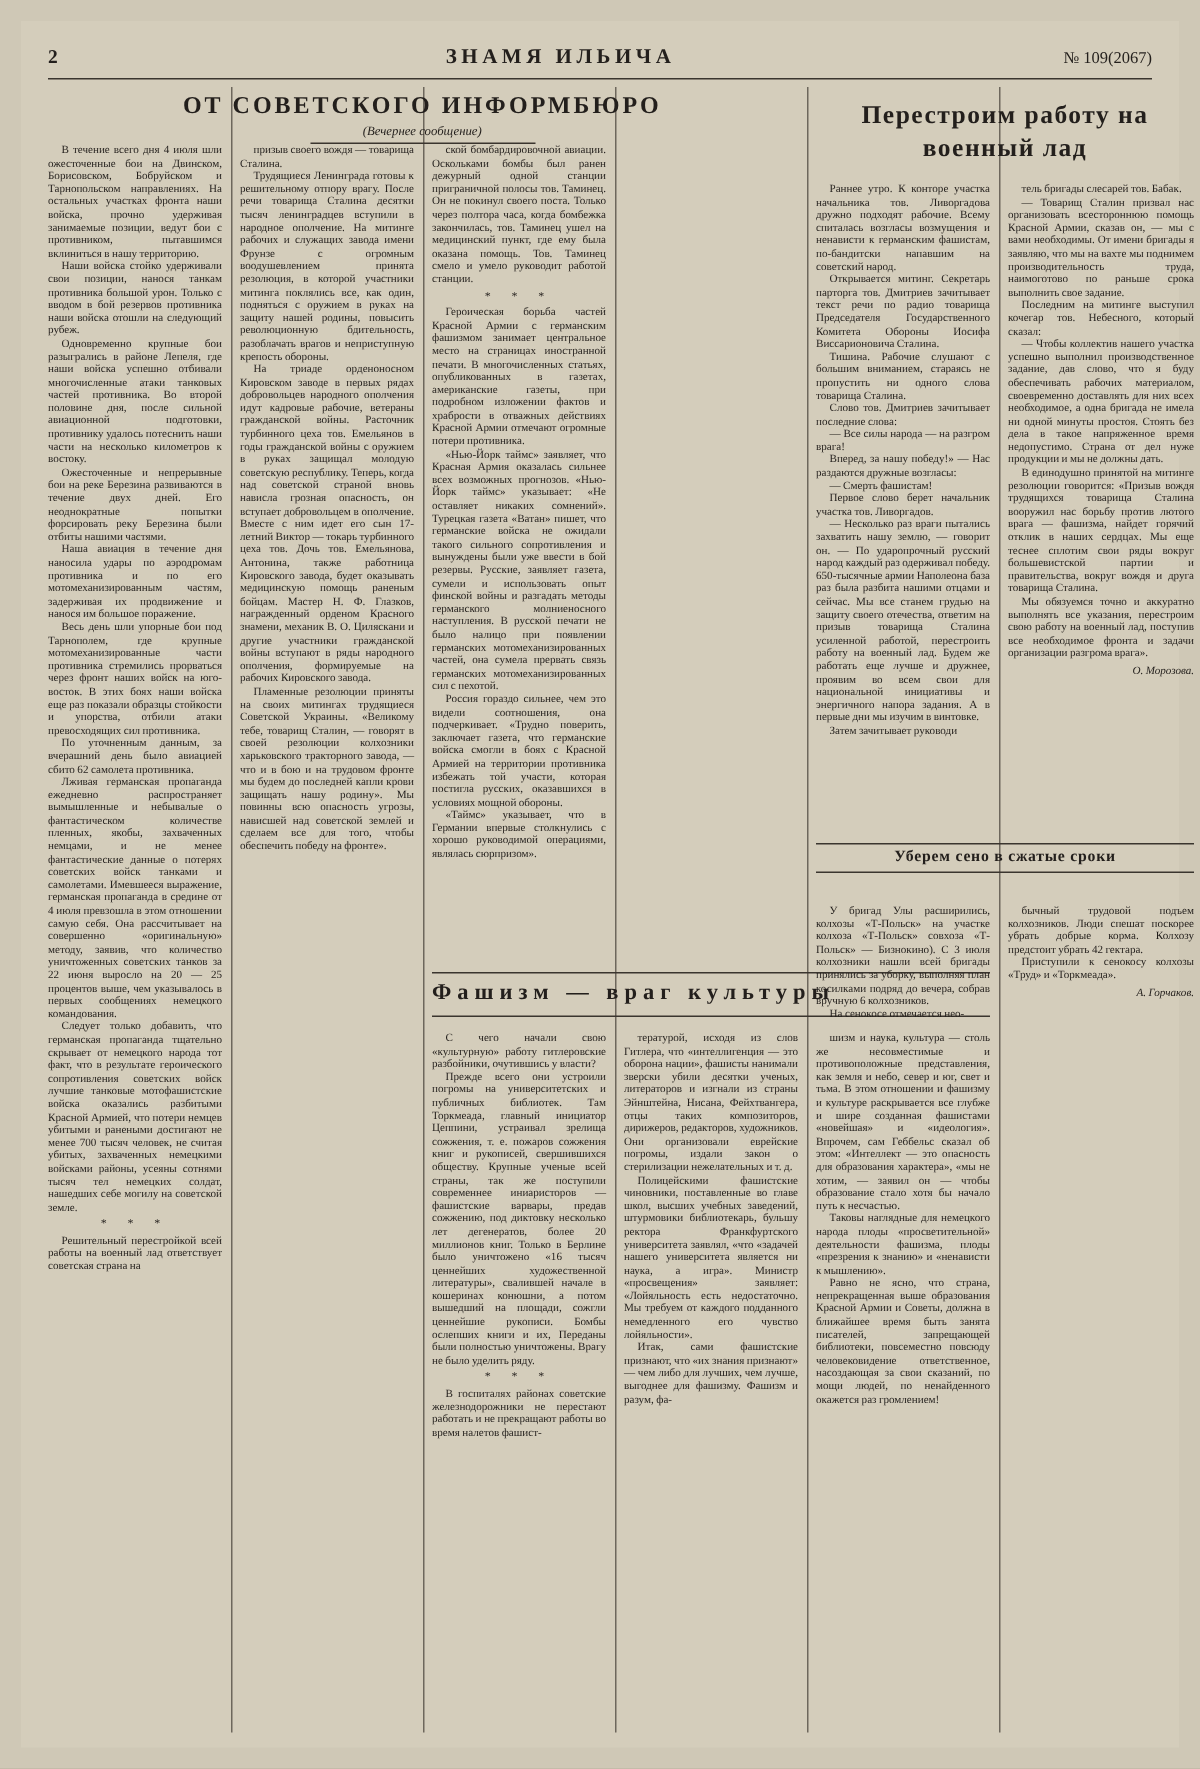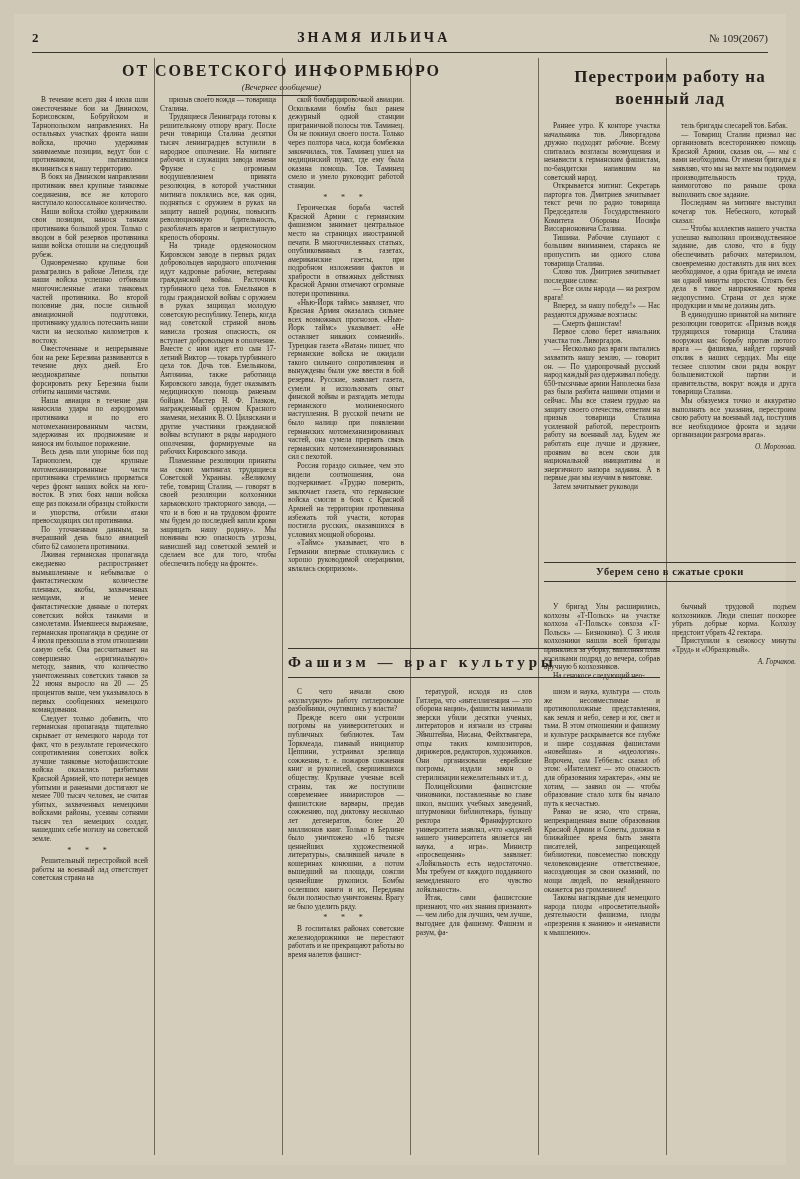--- a/index.html
+++ b/index.html
@@ -152,21 +152,20 @@
 
       <div class="head-info">
         <div class="h1">ОТ СОВЕТСКОГО ИНФОРМБЮРО</div>
         <div class="h2">(Вечернее сообщение)</div>
         <div class="head-rule"></div>
       </div>
 
       <div class="col c1" style="top:38px; height:1050px;">
         <div class="txt">
           <p>В течение всего дня 4 июля шли ожесточенные бои на Двинском, Борисовском, Бобруйском и Тарнопольском направлениях. На остальных участках фронта наши войска, прочно удерживая занимаемые позиции, ведут бои с противником, пытавшимся вклиниться в нашу территорию.</p>
-          <p>В боях на Двинском направлении противник ввел крупные танковые соединения, все же которого наступало колоссальное количество.</p>
           <p>Наши войска стойко удерживали свои позиции, нанося танкам противника большой урон. Только с вводом в бой резервов противника наши войска отошли на следующий рубеж.</p>
           <p>Одновременно крупные бои разыгрались в районе Лепеля, где наши войска успешно отбивали многочисленные атаки танковых частей противника. Во второй половине дня, после сильной авиационной подготовки, противнику удалось потеснить наши части на несколько километров к востоку.</p>
           <p>Ожесточенные и непрерывные бои на реке Березина развиваются в течение двух дней. Его неоднократные попытки форсировать реку Березина были отбиты нашими частями.</p>
           <p>Наша авиация в течение дня наносила удары по аэродромам противника и по его мотомеханизированным частям, задерживая их продвижение и нанося им большое поражение.</p>
           <p>Весь день шли упорные бои под Тарнополем, где крупные мотомеханизированные части противника стремились прорваться через фронт наших войск на юго-восток. В этих боях наши войска еще раз показали образцы стойкости и упорства, отбили атаки превосходящих сил противника.</p>
           <p>По уточненным данным, за вчерашний день было авиацией сбито 62 самолета противника.</p>
           <p>Лживая германская пропаганда ежедневно распространяет вымышленные и небывалые о фантастическом количестве пленных, якобы, захваченных немцами, и не менее фантастические данные о потерях советских войск танками и самолетами. Имевшееся выражение, германская пропаганда в средине от 4 июля превзошла в этом отношении самую себя. Она рассчитывает на совершенно «оригинальную» методу, заявив, что количество уничтоженных советских танков за 22 июня выросло на 20 — 25 процентов выше, чем указывалось в первых сообщениях немецкого командования.</p>
           <p>Следует только добавить, что германская пропаганда тщательно скрывает от немецкого народа тот факт, что в результате героического сопротивления советских войск лучшие танковые мотофашистские войска оказались разбитыми Красной Армией, что потери немцев убитыми и ранеными достигают не менее 700 тысяч человек, не считая убитых, захваченных немецкими войсками районы, усеяны сотнями тысяч тел немецких солдат, нашедших себе могилу на советской земле.</p>
           <div class="stars">* * *</div>
           <p>Решительный перестройкой всей работы на военный лад ответствует советская страна на</p>
@@ -234,47 +233,47 @@
 
       <div style="position:absolute; left:512px; width:252px; top:500px;">
         <div class="box-rule"></div>
         <div class="small-caps-head">Уберем сено в сжатые сроки</div>
         <div class="box-rule"></div>
       </div>
 
       <div class="col c5" style="top:545px; height:40px;">
         <div class="txt">
           <p>У бригад Улы расширились, колхозы «Т-Польск» на участке колхоза «Т-Польск» совхоза «Т-Польск» — Бизнокино). С 3 июля колхозники нашли всей бригады принялись за уборку, выполняя план косилками подряд до вечера, собрав вручную 6 колхозников.</p>
-          <p>На сенокосе следующий нео-</p>
+          <p>На сенокосе отмечается нео-</p>
         </div>
       </div>
 
       <div class="col c5" style="top:630px; height:460px;">
         <div class="txt">
           <p>шизм и наука, культура — столь же несовместимые и противоположные представления, как земля и небо, север и юг, свет и тьма. В этом отношении и фашизму и культуре раскрывается все глубже и шире созданная фашистами «новейшая» и «идеология». Впрочем, сам Геббельс сказал об этом: «Интеллект — это опасность для образования характера», «мы не хотим, — заявил он — чтобы образование стало хотя бы начало путь к несчастью.</p>
+          <p>Таковы наглядные для немецкого народа плоды «просветительной» деятельности фашизма, плоды «презрения к знанию» и «ненависти к мышлению».</p>
           <p>Равно не ясно, что страна, непрекращенная выше образования Красной Армии и Советы, должна в ближайшее время быть занята писателей, запрещающей библиотеки, повсеместно повсюду человековидение ответственное, насоздающая за свои сказаний, по мощи людей, по ненайденного окажется раз громлением!</p>
-          <p>Таковы наглядные для немецкого народа плоды «просветительной» деятельности фашизма, плоды «презрения к знанию» и «ненависти к мышлению».</p>
         </div>
       </div>
 
       <div class="col c6" style="top:64px; height:430px;">
         <div class="txt">
           <p>тель бригады слесарей тов. Бабак.</p>
           <p>— Товарищ Сталин призвал нас организовать всестороннюю помощь Красной Армии, сказав он, — мы с вами необходимы. От имени бригады я заявляю, что мы на вахте мы поднимем производительность труда, наимоготово по раньше срока выполнить свое задание.</p>
           <p>Последним на митинге выступил кочегар тов. Небесного, который сказал:</p>
           <p>— Чтобы коллектив нашего участка успешно выполнил производственное задание, дав слово, что я буду обеспечивать рабочих материалом, своевременно доставлять для них всех необходимое, а одна бригада не имела ни одной минуты простоя. Стоять без дела в такое напряженное время недопустимо. Страна от дел нуже продукции и мы не должны дать.</p>
           <p>В единодушно принятой на митинге резолюции говорится: «Призыв вождя трудящихся товарища Сталина вооружил нас борьбу против лютого врага — фашизма, найдет горячий отклик в наших сердцах. Мы еще теснее сплотим свои ряды вокруг большевистской партии и правительства, вокруг вождя и друга товарища Сталина.</p>
           <p>Мы обязуемся точно и аккуратно выполнять все указания, перестроим свою работу на военный лад, поступив все необходимое фронта и задачи организации разгрома врага».</p>
           <div class="sig">О. Морозова.</div>
         </div>
       </div>
 
       <div class="col c6" style="top:545px; height:70px;">
         <div class="txt">
           <p>бычный трудовой подъем колхозников. Люди спешат поскорее убрать добрые корма. Колхозу предстоит убрать 42 гектара.</p>
-          <p>Приступили к сенокосу минуты «Труд» и «Образцовый».</p>
+          <p>Приступили к сенокосу колхозы «Труд» и «Торкмеада».</p>
           <div class="sig">А. Горчаков.</div>
         </div>
       </div>
 
     </div>
   </div>
 </div>
 
 </body></html>

